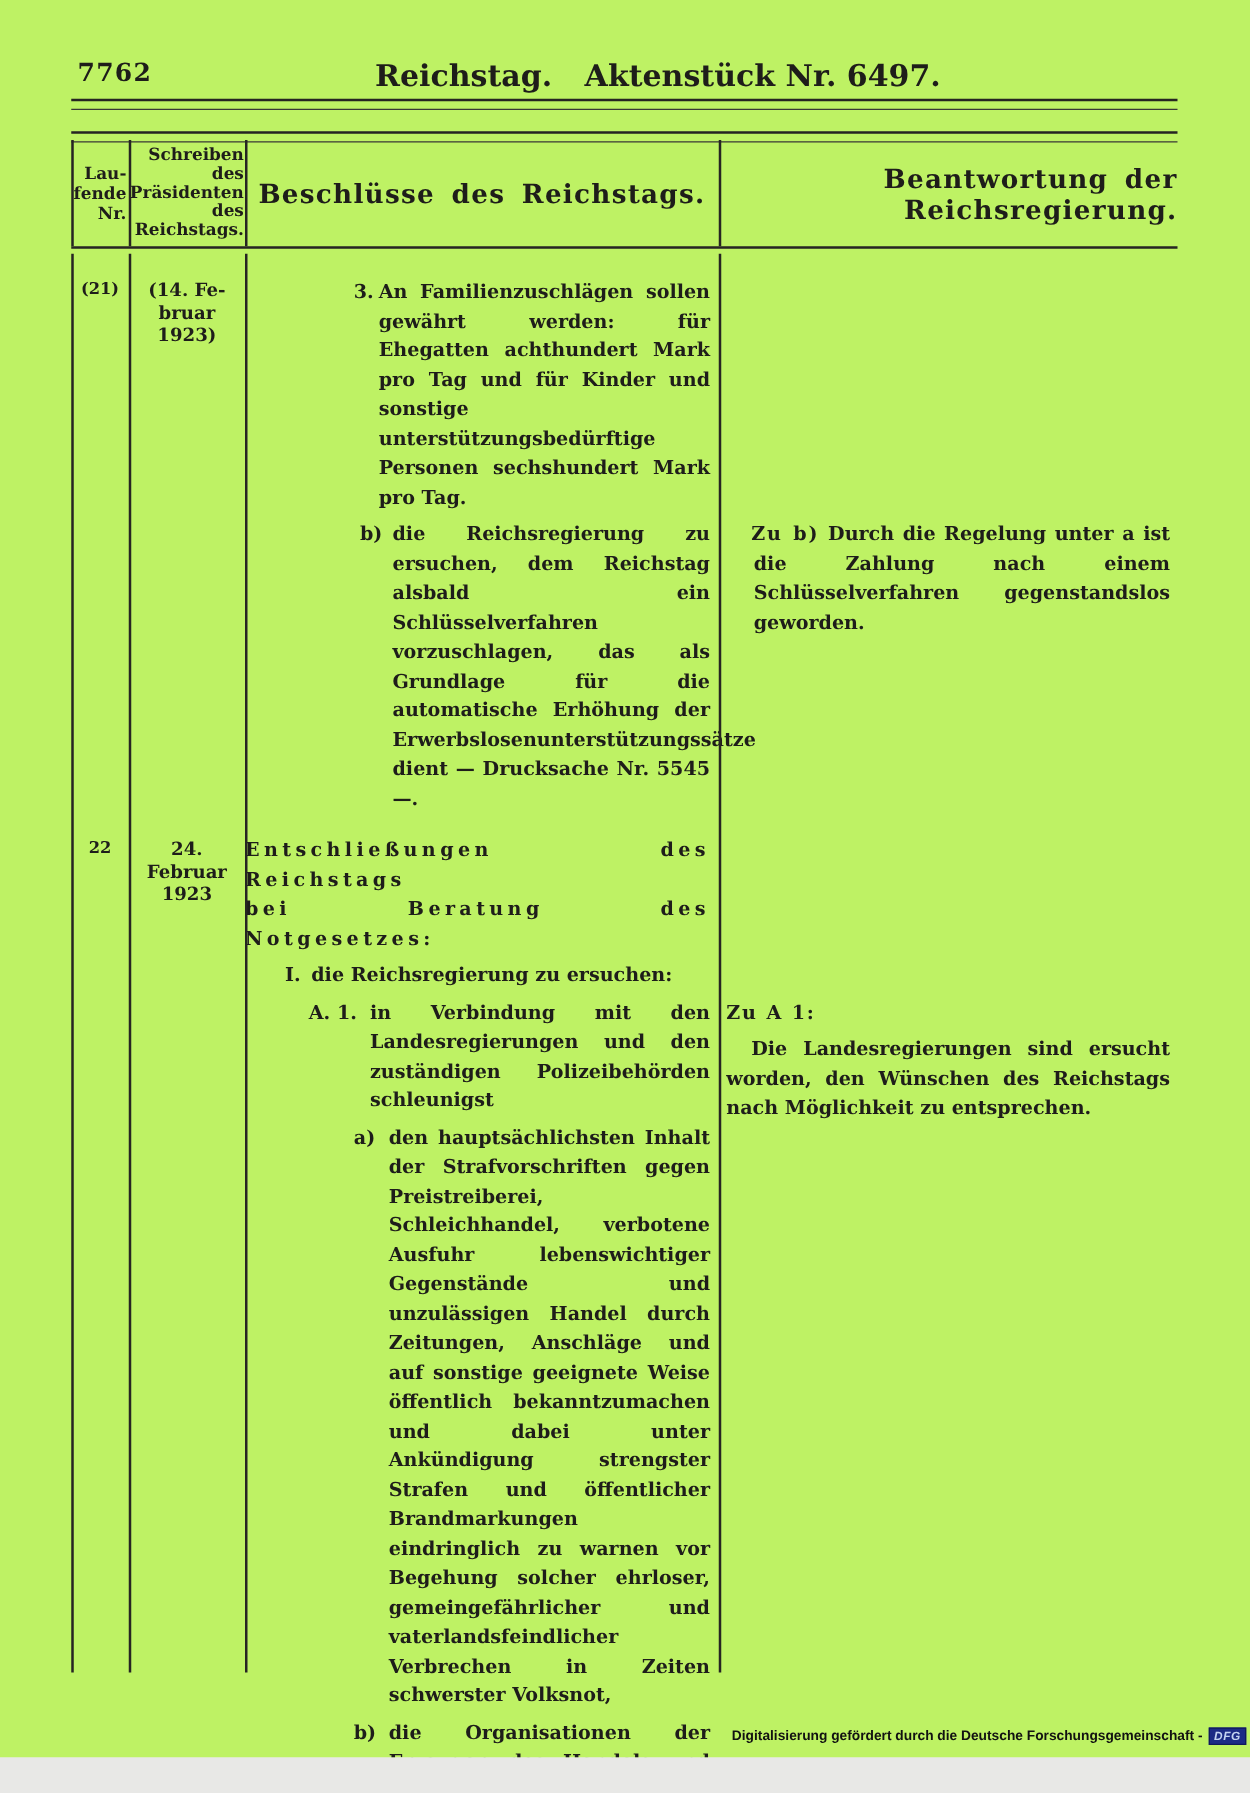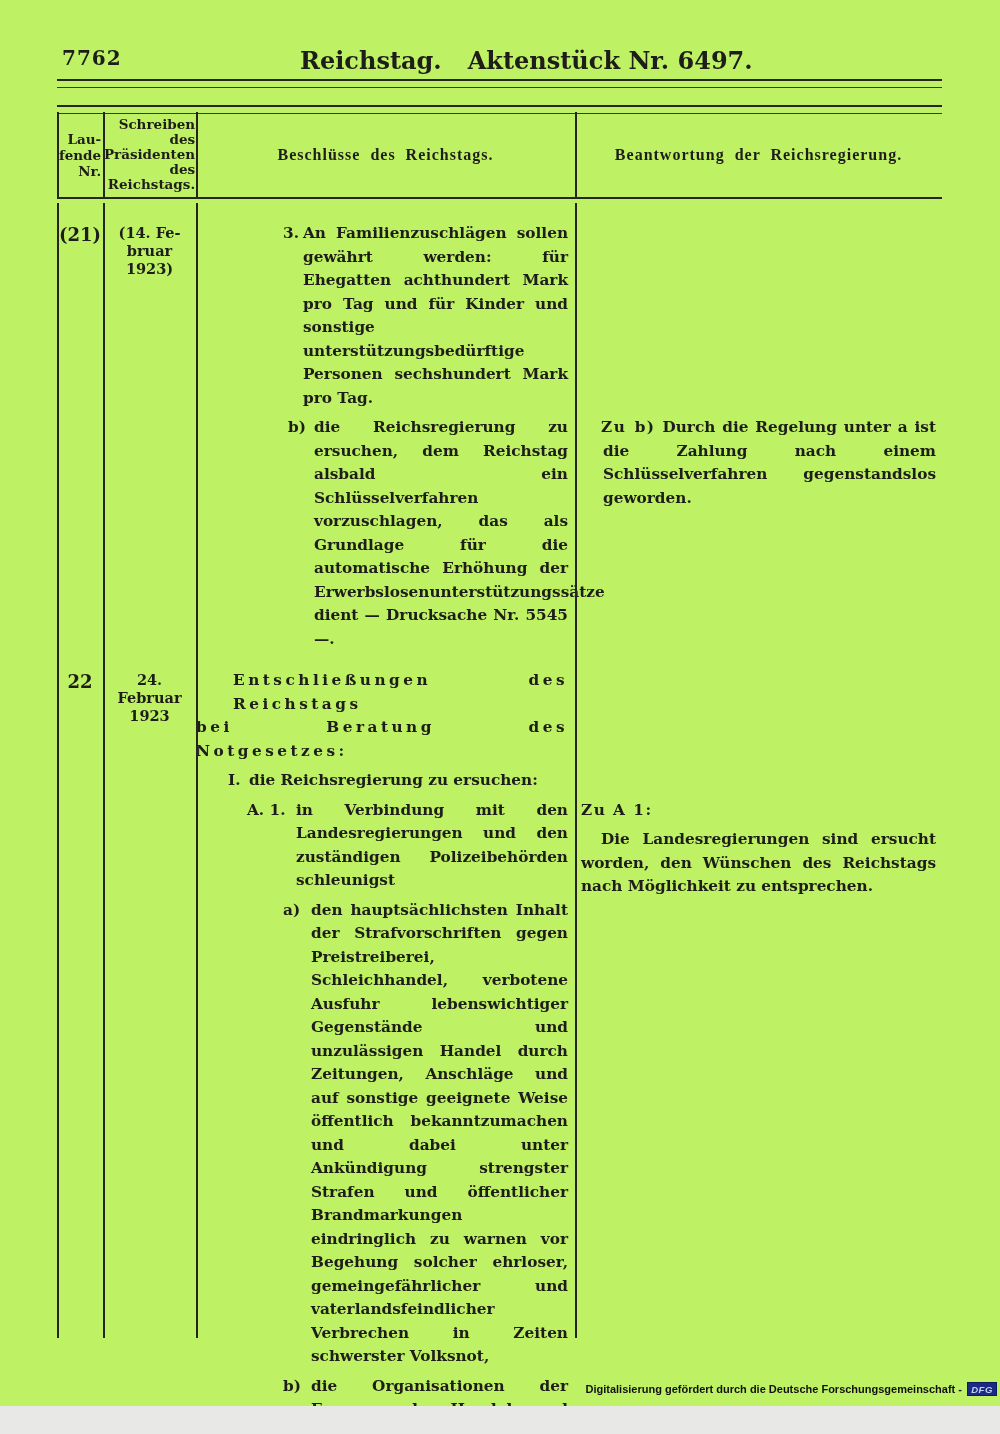--- a/index.html
+++ b/index.html
@@ -23,50 +23,50 @@
   .hr2 { top:105px; }
   .hr-thick { position:absolute; left:57px; width:885px; border-top:2.6px solid #262522; }
   .hr3 { top:197px; }
 
   
   .thead { position:absolute; left:57px; top:112px; width:885px; height:85px;
     display:grid; grid-template-columns:46px 93px 379px 367px; }
   .th { display:flex; align-items:center; justify-content:center; text-align:right; }
   .th1 { font-size:13.5px; line-height:16px; }
   .th2 { font-size:13.5px; line-height:15px; }
-  .th3, .th4 { font-size:16px; letter-spacing:1px; word-spacing:5px;font-family:Liberation Serif, serif; }
+  .th3, .th4 { font-size:21px; letter-spacing:1px; word-spacing:5px; }
 
   
   .vline { position:absolute; top:0; bottom:0; width:1.6px; background:#262522; }
   .v0 { left:0; } .v1 { left:46px; } .v2 { left:139px; } .v3 { left:518px; }
 
   
   .tbody { position:absolute; left:57px; top:203px; width:885px; height:1135px; }
   .record { display:grid; grid-template-columns:46px 93px 746px; align-items:start; }
   .record1 { padding-top:19px; }
   .record2 { padding-top:12px; }
-  .c1 { text-align:center; font-size:18px; padding-top:2px; }
+  .c1 { text-align:center; font-size:13px; padding-top:2px; }
   .c2 { text-align:center; font-size:14.5px; line-height:18px; padding-top:2px; }
   .c34 { display:block; }
   .subrow { display:grid; grid-template-columns:379px 367px; align-items:start; }
   .c3 { padding-right:7px; box-sizing:border-box; }
   .c4 { padding-left:6px; padding-right:6px; box-sizing:border-box; }
 
   .c3 p, .c4 p { margin:0 0 6px 0; font-size:15.3px; line-height:23.5px; text-align:justify; }
   .lbl { display:inline-block; text-indent:0; }
 
   
   .i-r1-3 { padding-left:107px; text-indent:-20px; }  .i-r1-3 .lbl { width:20px; }
   .i-r1-b { padding-left:118px;  text-indent:-26px; }  .i-r1-b .lbl { width:26px; }
   .i-I    { padding-left:53px;  text-indent:-21px; }  .i-I .lbl    { width:21px; }
   .i-A1   { padding-left:100px; text-indent:-49px; }  .i-A1 .lbl   { width:49px; }
   .i-ab   { padding-left:115px; text-indent:-28px; }  .i-ab .lbl   { width:28px; }
 
   .heading { text-align:center; font-size:15.5px; line-height:25px; margin:0 0 8px 0; }
-  .heading .h1 { display:block; letter-spacing:3.5px; word-spacing:14px;padding-left:37px; }
+  .heading .h1 { display:block; letter-spacing:3.5px; word-spacing:14px; }
   .heading .h2 { display:block; letter-spacing:3.5px; word-spacing:7px; }
 
   .ans-hang { padding-left:22px; text-indent:-22px; }
   .ans-head { margin:0; font-size:15.3px; line-height:23.5px; letter-spacing:1.5px; text-align:left; }
   .ans-body { margin:0 0 6px 3px; text-indent:20px; }
   .zu { letter-spacing:1.5px;margin-left:20px; }
   .sp-before { margin-top:8px; }
 
   
   .footer { position:absolute; right:3px; bottom:10px; display:flex; align-items:center; gap:5px;

